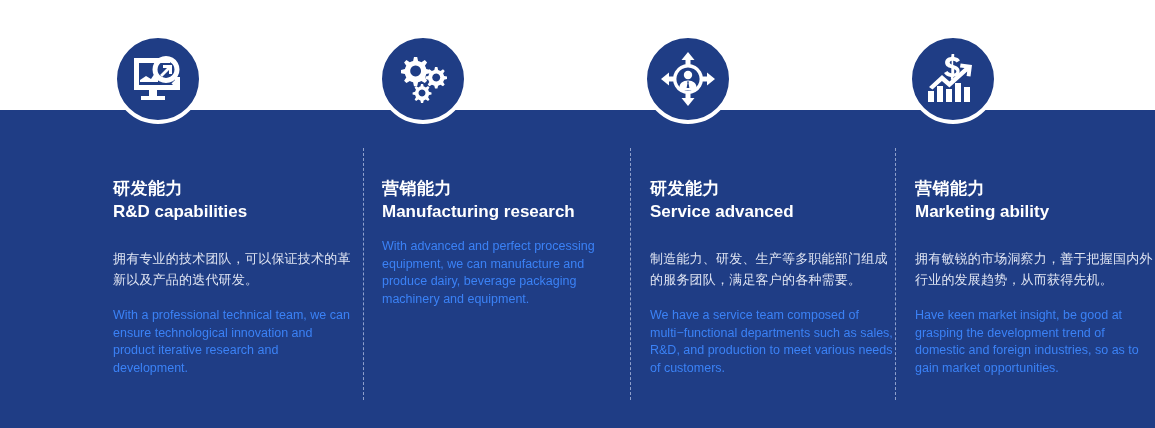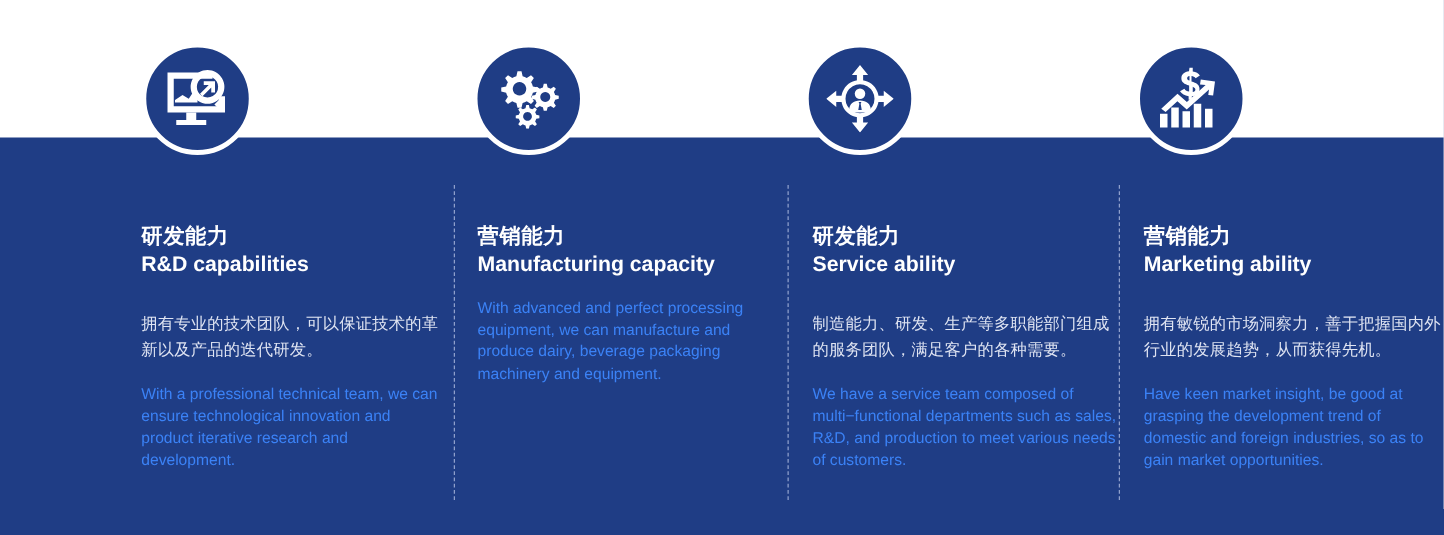--- a/index.html
+++ b/index.html
@@ -186,27 +186,27 @@
 
   <div class="column" style="left:113px;">
     <div class="title-cn">研发能力</div>
     <div class="title-en">R&amp;D capabilities</div>
     <div class="body-cn">拥有专业的技术团队，可以保证技术的革新以及产品的迭代研发。</div>
     <div class="body-en">With a professional technical team, we can ensure technological innovation and product iterative research and development.</div>
   </div>
 
   <div class="column" style="left:382px;">
     <div class="title-cn">营销能力</div>
-    <div class="title-en">Manufacturing capacity</div>
+    <div class="title-en">Manufacturing research</div>
     <div class="body-en">With advanced and perfect processing equipment, we can manufacture and produce dairy, beverage packaging machinery and equipment.</div>
   </div>
 
   <div class="column" style="left:650px;">
     <div class="title-cn">研发能力</div>
-    <div class="title-en">Service ability</div>
+    <div class="title-en">Service advanced</div>
     <div class="body-cn">制造能力、研发、生产等多职能部门组成的服务团队，满足客户的各种需要。</div>
     <div class="body-en">We have a service team composed of multi−functional departments such as sales, R&amp;D, and production to meet various needs of customers.</div>
   </div>
 
   <div class="column" style="left:915px;">
     <div class="title-cn">营销能力</div>
     <div class="title-en">Marketing ability</div>
     <div class="body-cn">拥有敏锐的市场洞察力，善于把握国内外行业的发展趋势，从而获得先机。</div>
     <div class="body-en">Have keen market insight, be good at grasping the development trend of domestic and foreign industries, so as to gain market opportunities.</div>
   </div>

